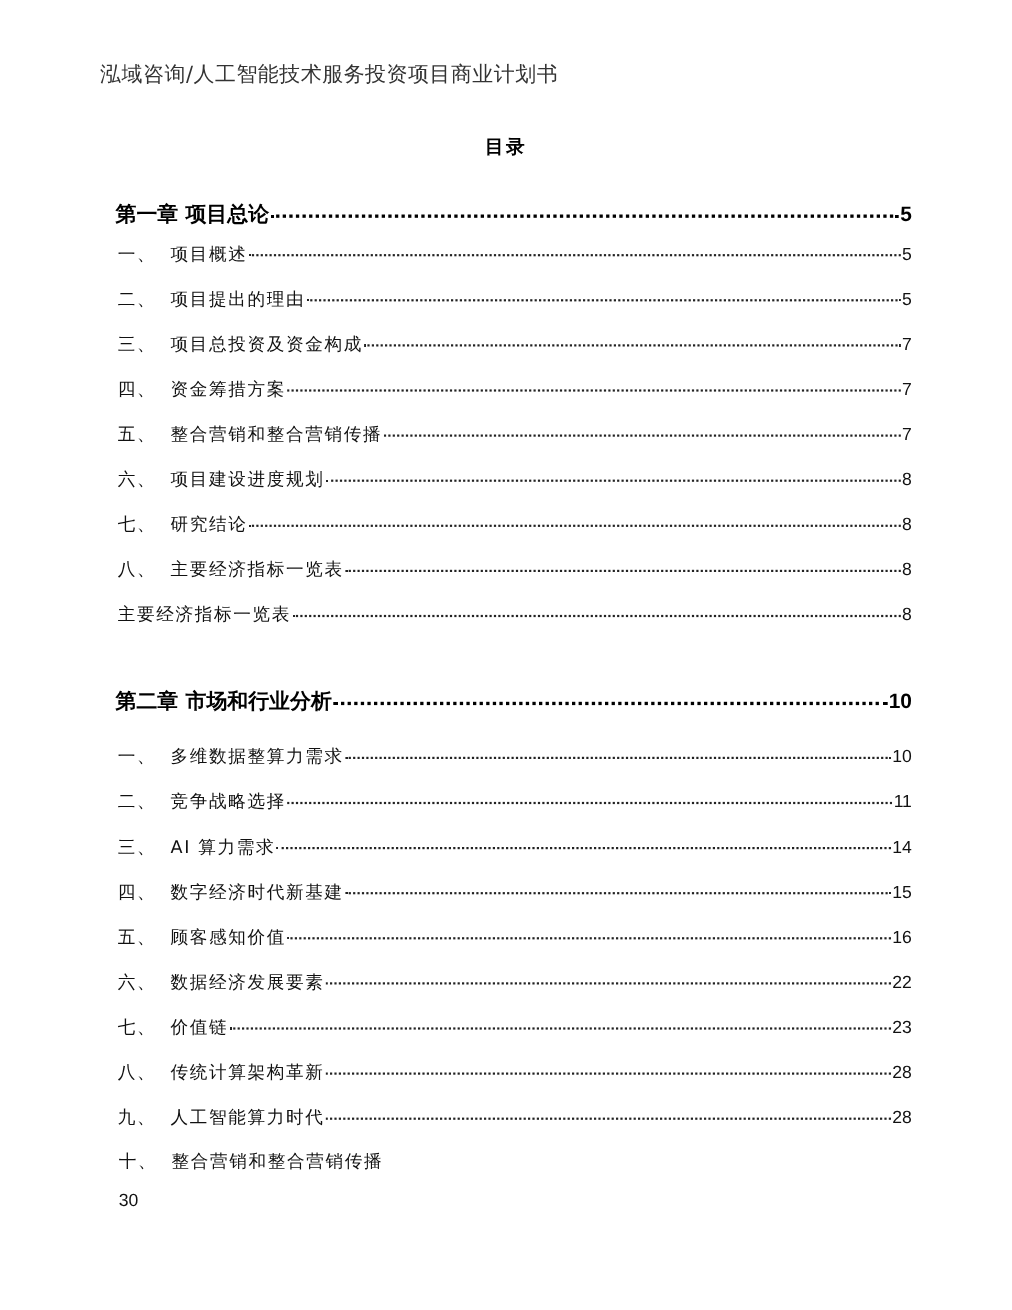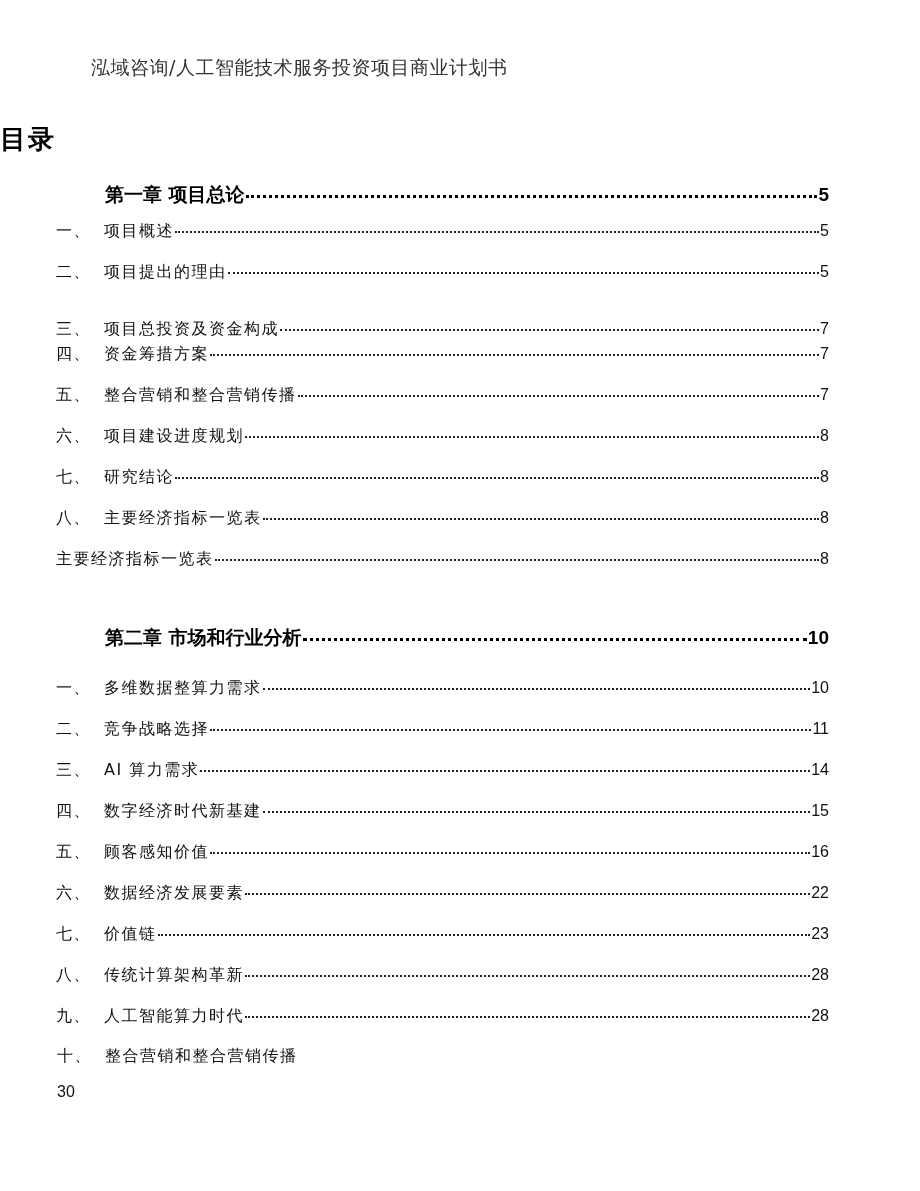--- a/index.html
+++ b/index.html
@@ -22,22 +22,22 @@
       font-size: 19px;
       color: #333;
       letter-spacing: 0.5px;
       white-space: nowrap;
     }
     .toc-title {
       position: absolute;
       left: 0;
       width: 920px;
       top: 122px;
-      text-align: left;
-      font-size: 26px;
+      text-align: center;
+      font-size: 17px;
       font-weight: bold;
       letter-spacing: 2px;
       font-family: Liberation Serif, serif;
     }
     .toc-entry {
       position: absolute;
       left: 0;
       right: 0;
       display: flex;
       align-items: baseline;
@@ -74,21 +74,21 @@
     .chapter .leader::after {
       border-bottom: 3px dotted #000;
       bottom: 3px;
     }
     .chapter .page {
       font-weight: bold;
       font-size: 19px;
     }
     .section {
       font-size: 16px;
-      padding-left: 56px;
+      padding-left: 107px;
       padding-right: 91px;
       letter-spacing: 1.5px;
       color: #111;
     }
     .section .page {
       font-size: 16px;
       letter-spacing: 0;
     }
     .section .leader::after {
       bottom: 3px;
@@ -115,21 +115,21 @@
 <div class="toc-entry section" style="top:220px;">
   <span class="label"><span class="num">一、</span><span>项目概述</span></span>
   <span class="leader"></span>
   <span class="page">5</span>
 </div>
 <div class="toc-entry section" style="top:261px;">
   <span class="label"><span class="num">二、</span><span>项目提出的理由</span></span>
   <span class="leader"></span>
   <span class="page">5</span>
 </div>
-<div class="toc-entry section" style="top:302px;margin-top:16px;">
+<div class="toc-entry section" style="top:302px;">
   <span class="label"><span class="num">三、</span><span>项目总投资及资金构成</span></span>
   <span class="leader"></span>
   <span class="page">7</span>
 </div>
 <div class="toc-entry section" style="top:343px;">
   <span class="label"><span class="num">四、</span><span>资金筹措方案</span></span>
   <span class="leader"></span>
   <span class="page">7</span>
 </div>
 <div class="toc-entry section" style="top:384px;">

